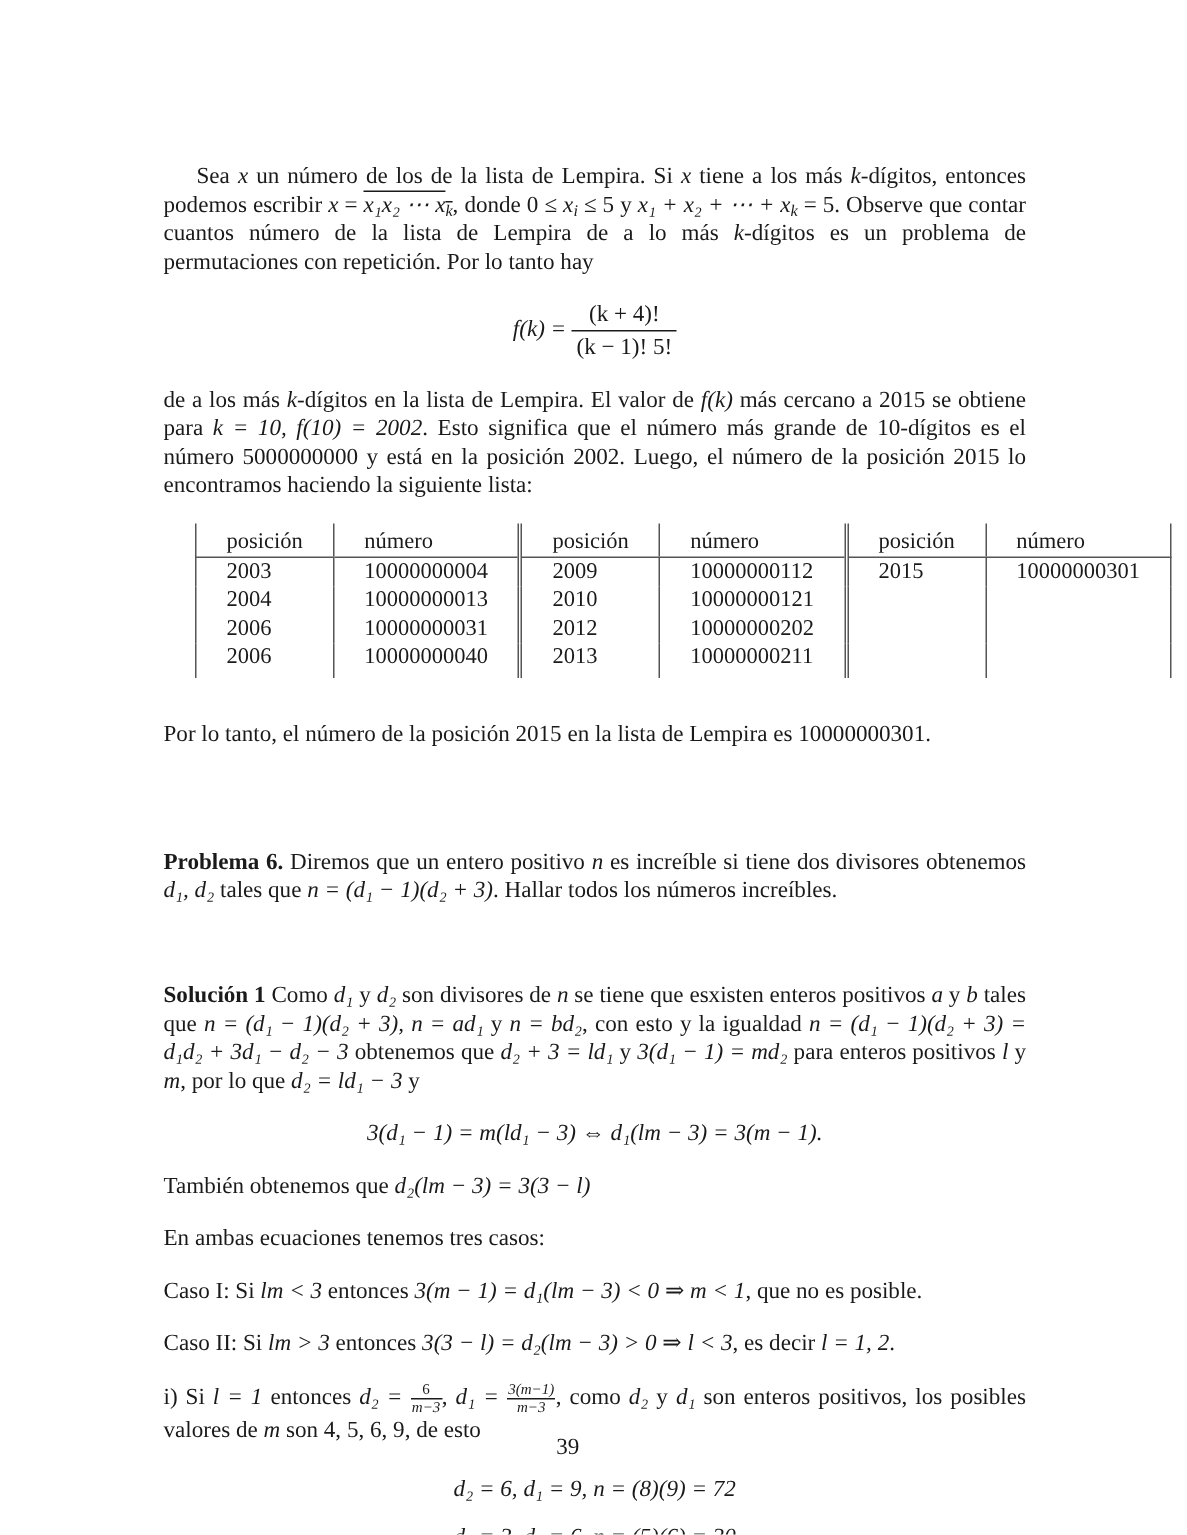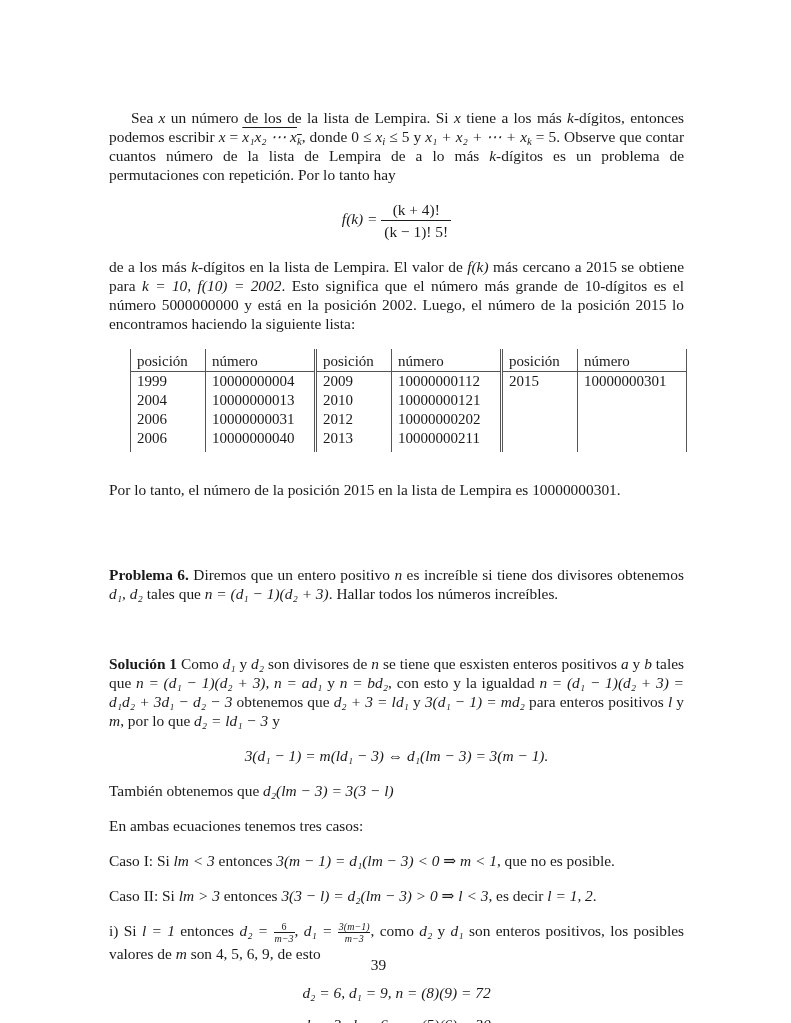--- a/index.html
+++ b/index.html
@@ -25,21 +25,21 @@
     .frac.small { font-size: 10px; line-height: 11px; }
     .frac.small .num { padding: 0 1px; }
     .frac.small .den { padding: 0 1px; }
     .fk-block { margin-top: 14px; margin-bottom: 10px; }
 
     table.lista {
       border-collapse: collapse; margin: 10px 0 0 37px;
       font-size: 15px; line-height: 19px;
     }
     table.lista td, table.lista th {
-      font-weight: normal; text-align: left; padding: 0 6px;
+      font-weight: normal; text-align: left; padding: 0 20px;
       border-left: 1px solid #555;
     }
     table.lista th { border-bottom: 1px solid #555; padding-top: 3px; }
     table.lista td.pos { width: 62px; }
     table.lista td.num { width: 96px; }
     table.lista .dbl { border-left: 3px double #555; }
     table.lista .last { border-right: 1px solid #555; }
     table.lista tr:last-child td { padding-bottom: 4px; }
 
     .gap-s { height: 12px; }
@@ -80,21 +80,21 @@
         <th class="pos">posición</th>
         <th class="num">número</th>
         <th class="pos dbl">posición</th>
         <th class="num">número</th>
         <th class="pos dbl">posición</th>
         <th class="num last">número</th>
       </tr>
     </thead>
     <tbody id="table-body">
         <tr>
-          <td class="pos">1999</td>
+          <td class="pos">2003</td>
           <td class="num">10000000004</td>
           <td class="pos dbl">2009</td>
           <td class="num">10000000112</td>
           <td class="pos dbl">2015</td>
           <td class="num last">10000000301</td>
         </tr>
         <tr>
           <td class="pos">2004</td>
           <td class="num">10000000013</td>
           <td class="pos dbl">2010</td>

